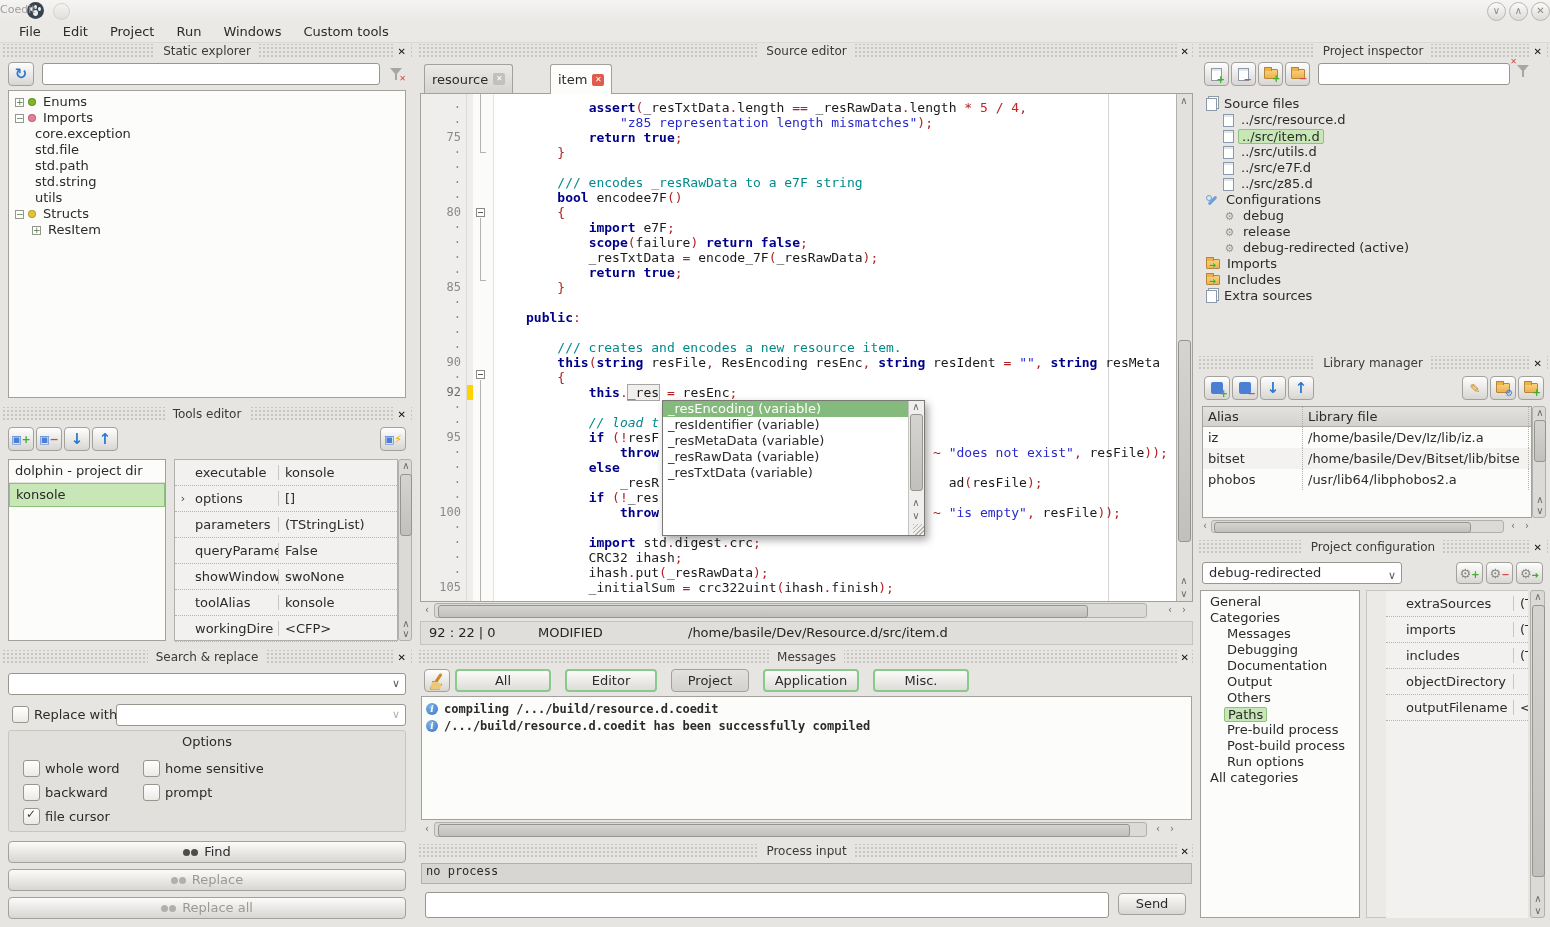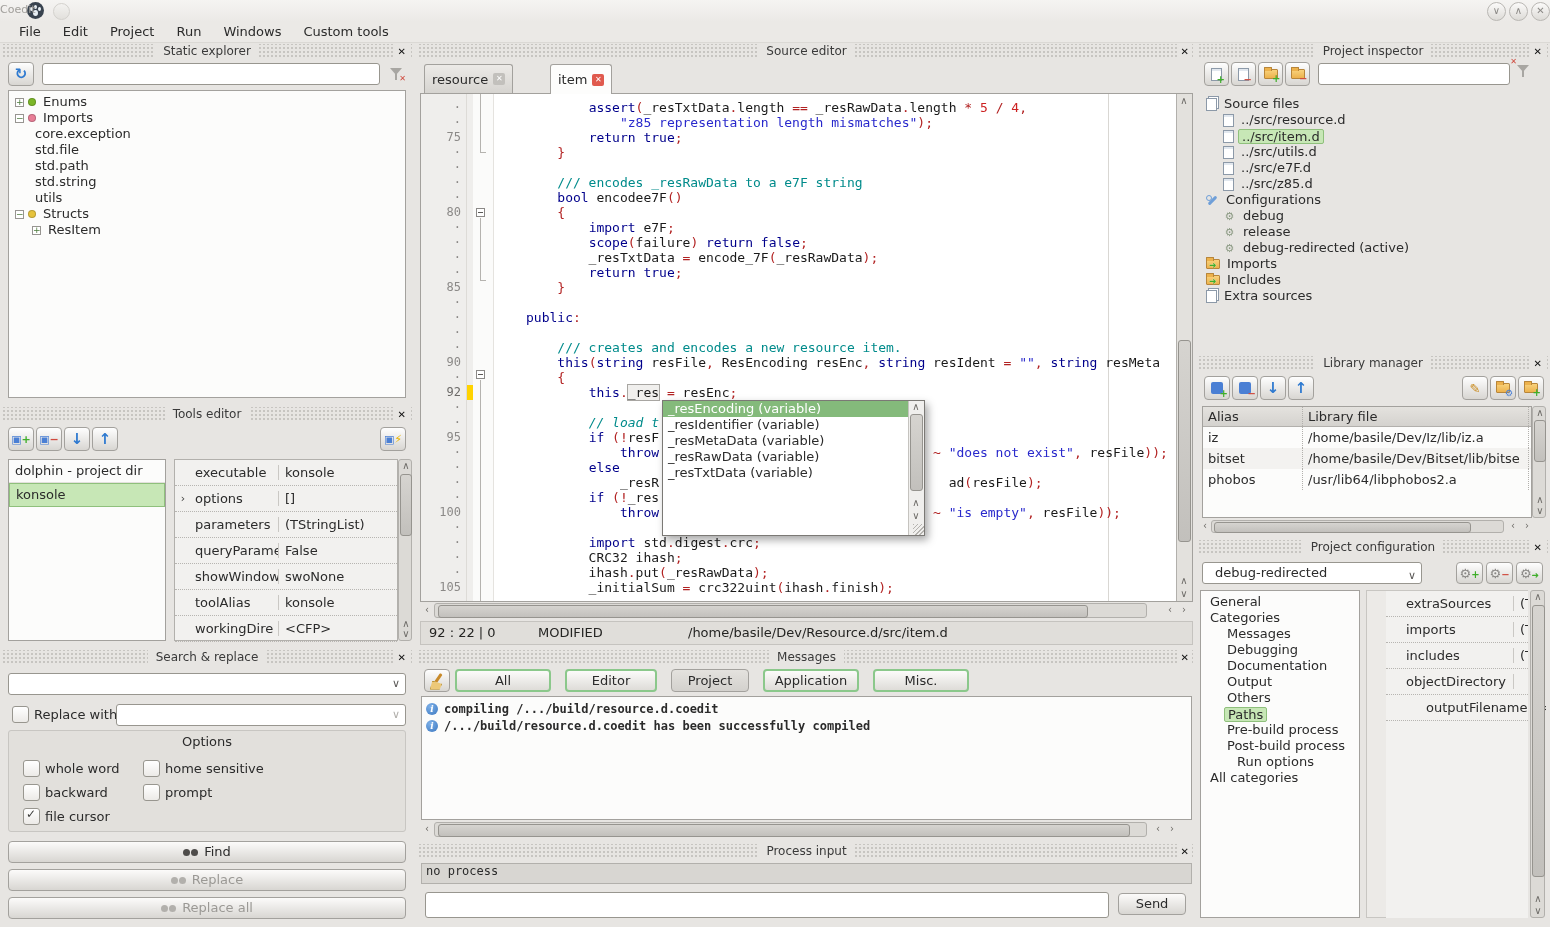--- a/index.html
+++ b/index.html
@@ -74,21 +74,21 @@
   #gfold{width:20px;background:#fbfbfa;border-right:1px solid #e5e3df;position:relative;flex:none}
   .foldline{position:absolute;width:1px;background:#b5b3af}
   .foldtick{position:absolute;height:1px;background:#b5b3af}
   .foldbox{position:absolute;left:3px;width:9px;height:9px;border:1px solid #8b8987;background:#fff;box-sizing:border-box}
   .foldbox:after{content:"";position:absolute;left:1px;top:3px;width:5px;height:1px;background:#5b5957}
   #codewrap{flex:1;position:relative;overflow:hidden}
   .mline{position:absolute;left:614px;top:0;bottom:0;width:1px;background:#d9d7d3}
   #code-lines{position:absolute;top:6px;left:32px}
   .cl{white-space:pre;height:15px;line-height:15px;font:13px "DejaVu Sans Mono",monospace;color:#1a1a1a}
   .sg-t{color:#1a1a1a}
-  .sg-k{color:#00008b;font-weight:normal}
+  .sg-k{color:#00008b;font-weight:bold}
   .sg-c{color:#008b8b}
   .sg-ci{color:#008b8b;font-style:italic}
   .sg-s{color:#2929cc}
   .sg-n{color:#cc2222}
   .sg-p{color:#b22222}
   .sg-box{color:#1a1a1a;background:#f0efed;box-shadow:0 0 0 1px #a8a6a2}
   #edvs{width:15px;background:#e3e1dd;border-left:1px solid #b2b0ac;position:relative;flex:none}
   #curmark{position:absolute;left:0;width:6px;height:15px;background:#ffd300;top:291px}
   #edhs{position:absolute;left:2px;top:559px;right:2px;height:15px}
   #edstatus{position:absolute;left:2px;bottom:1px;right:2px;height:24px;background:#e0deda;border:1px solid #c5c3bf;
@@ -631,21 +631,21 @@
     <span class="sbarr" style="right:28px;top:164px">‹</span>
     <span class="sbarr" style="right:14px;top:164px">›</span>
   </div>
 </div>
 
 <div class="panel" id="p-pc" style="left:1198px;top:540px;width:350px;height:386px">
   <div class="phead">
     <span class="plbl">Project configuration</span>
     <span class="px">✕</span>
   </div>
-  <div class="combo" style="left:4px;top:22px;width:220px;line-height:20px;padding-left:12px">
+  <div class="combo" style="left:4px;top:22px;width:200px;line-height:20px;padding-left:6px">
     <span>debug-redirected</span>
     <span class="cv">∨</span>
   </div>
   <div class="tbtn" style="left:258px;top:22px;width:27px;height:22px">
       <span style="color:#8a8886">⚙<b style="color:#3fae2a;font-size:10px">+</b></span>
     </div>
   <div class="tbtn" style="left:288px;top:22px;width:27px;height:22px">
       <span style="color:#8a8886">⚙<b style="color:#d04a3e;font-size:10px">−</b></span>
     </div>
   <div class="tbtn" style="left:318px;top:22px;width:27px;height:22px">
@@ -675,21 +675,21 @@
       </div>
       <div class="trow tsel" style="padding-left: 23px;">
         <span class="tlabel">Paths</span>
       </div>
       <div class="trow" style="padding-left: 23px;">
         <span class="tlabel">Pre-build process</span>
       </div>
       <div class="trow" style="padding-left: 23px;">
         <span class="tlabel">Post-build process</span>
       </div>
-      <div class="trow" style="padding-left: 33px;">
+      <div class="trow" style="padding-left: 23px;">
         <span class="tlabel">Run options</span>
       </div>
       <div class="trow" style="padding-left: 6px;">
         <span class="tlabel">All categories</span>
       </div>
     </div>
   <div style="position:absolute;left:168px;top:50px;width:21px;height:328px;background:#eceae7;border:1px solid #c8c6c2;box-sizing:border-box"></div>
   <div class="pg" style="left:188px;top:50px;width:142px;height:328px;border-top:1px solid #c8c6c2" id="pc-grid">
       <div class="pgrow">
         <span class="pgm"></span>
@@ -706,21 +706,21 @@
         <span class="pgk" style="width: 112px;">includes</span>
         <span class="pgv">(T</span>
       </div>
       <div class="pgrow">
         <span class="pgm"></span>
         <span class="pgk" style="width: 112px;">objectDirectory</span>
         <span class="pgv"></span>
       </div>
       <div class="pgrow">
         <span class="pgm"></span>
-        <span class="pgk" style="width: 112px; margin-left: 20px;">outputFilename</span>
+        <span class="pgk" style="width: 112px;">outputFilename</span>
         <span class="pgv">&lt;C</span>
       </div>
     </div>
   <div class="sb" style="left:332px;top:50px;width:15px;height:328px">
     <div class="sbarr" style="top:0;left:0">∧</div>
     <div class="sbthumb" style="left:1px;top:14px;width:11px;height:270px"></div>
     <div class="sbarr" style="bottom:12px;left:0">∧</div>
     <div class="sbarr" style="bottom:0;left:0">∨</div>
   </div>
 </div>

